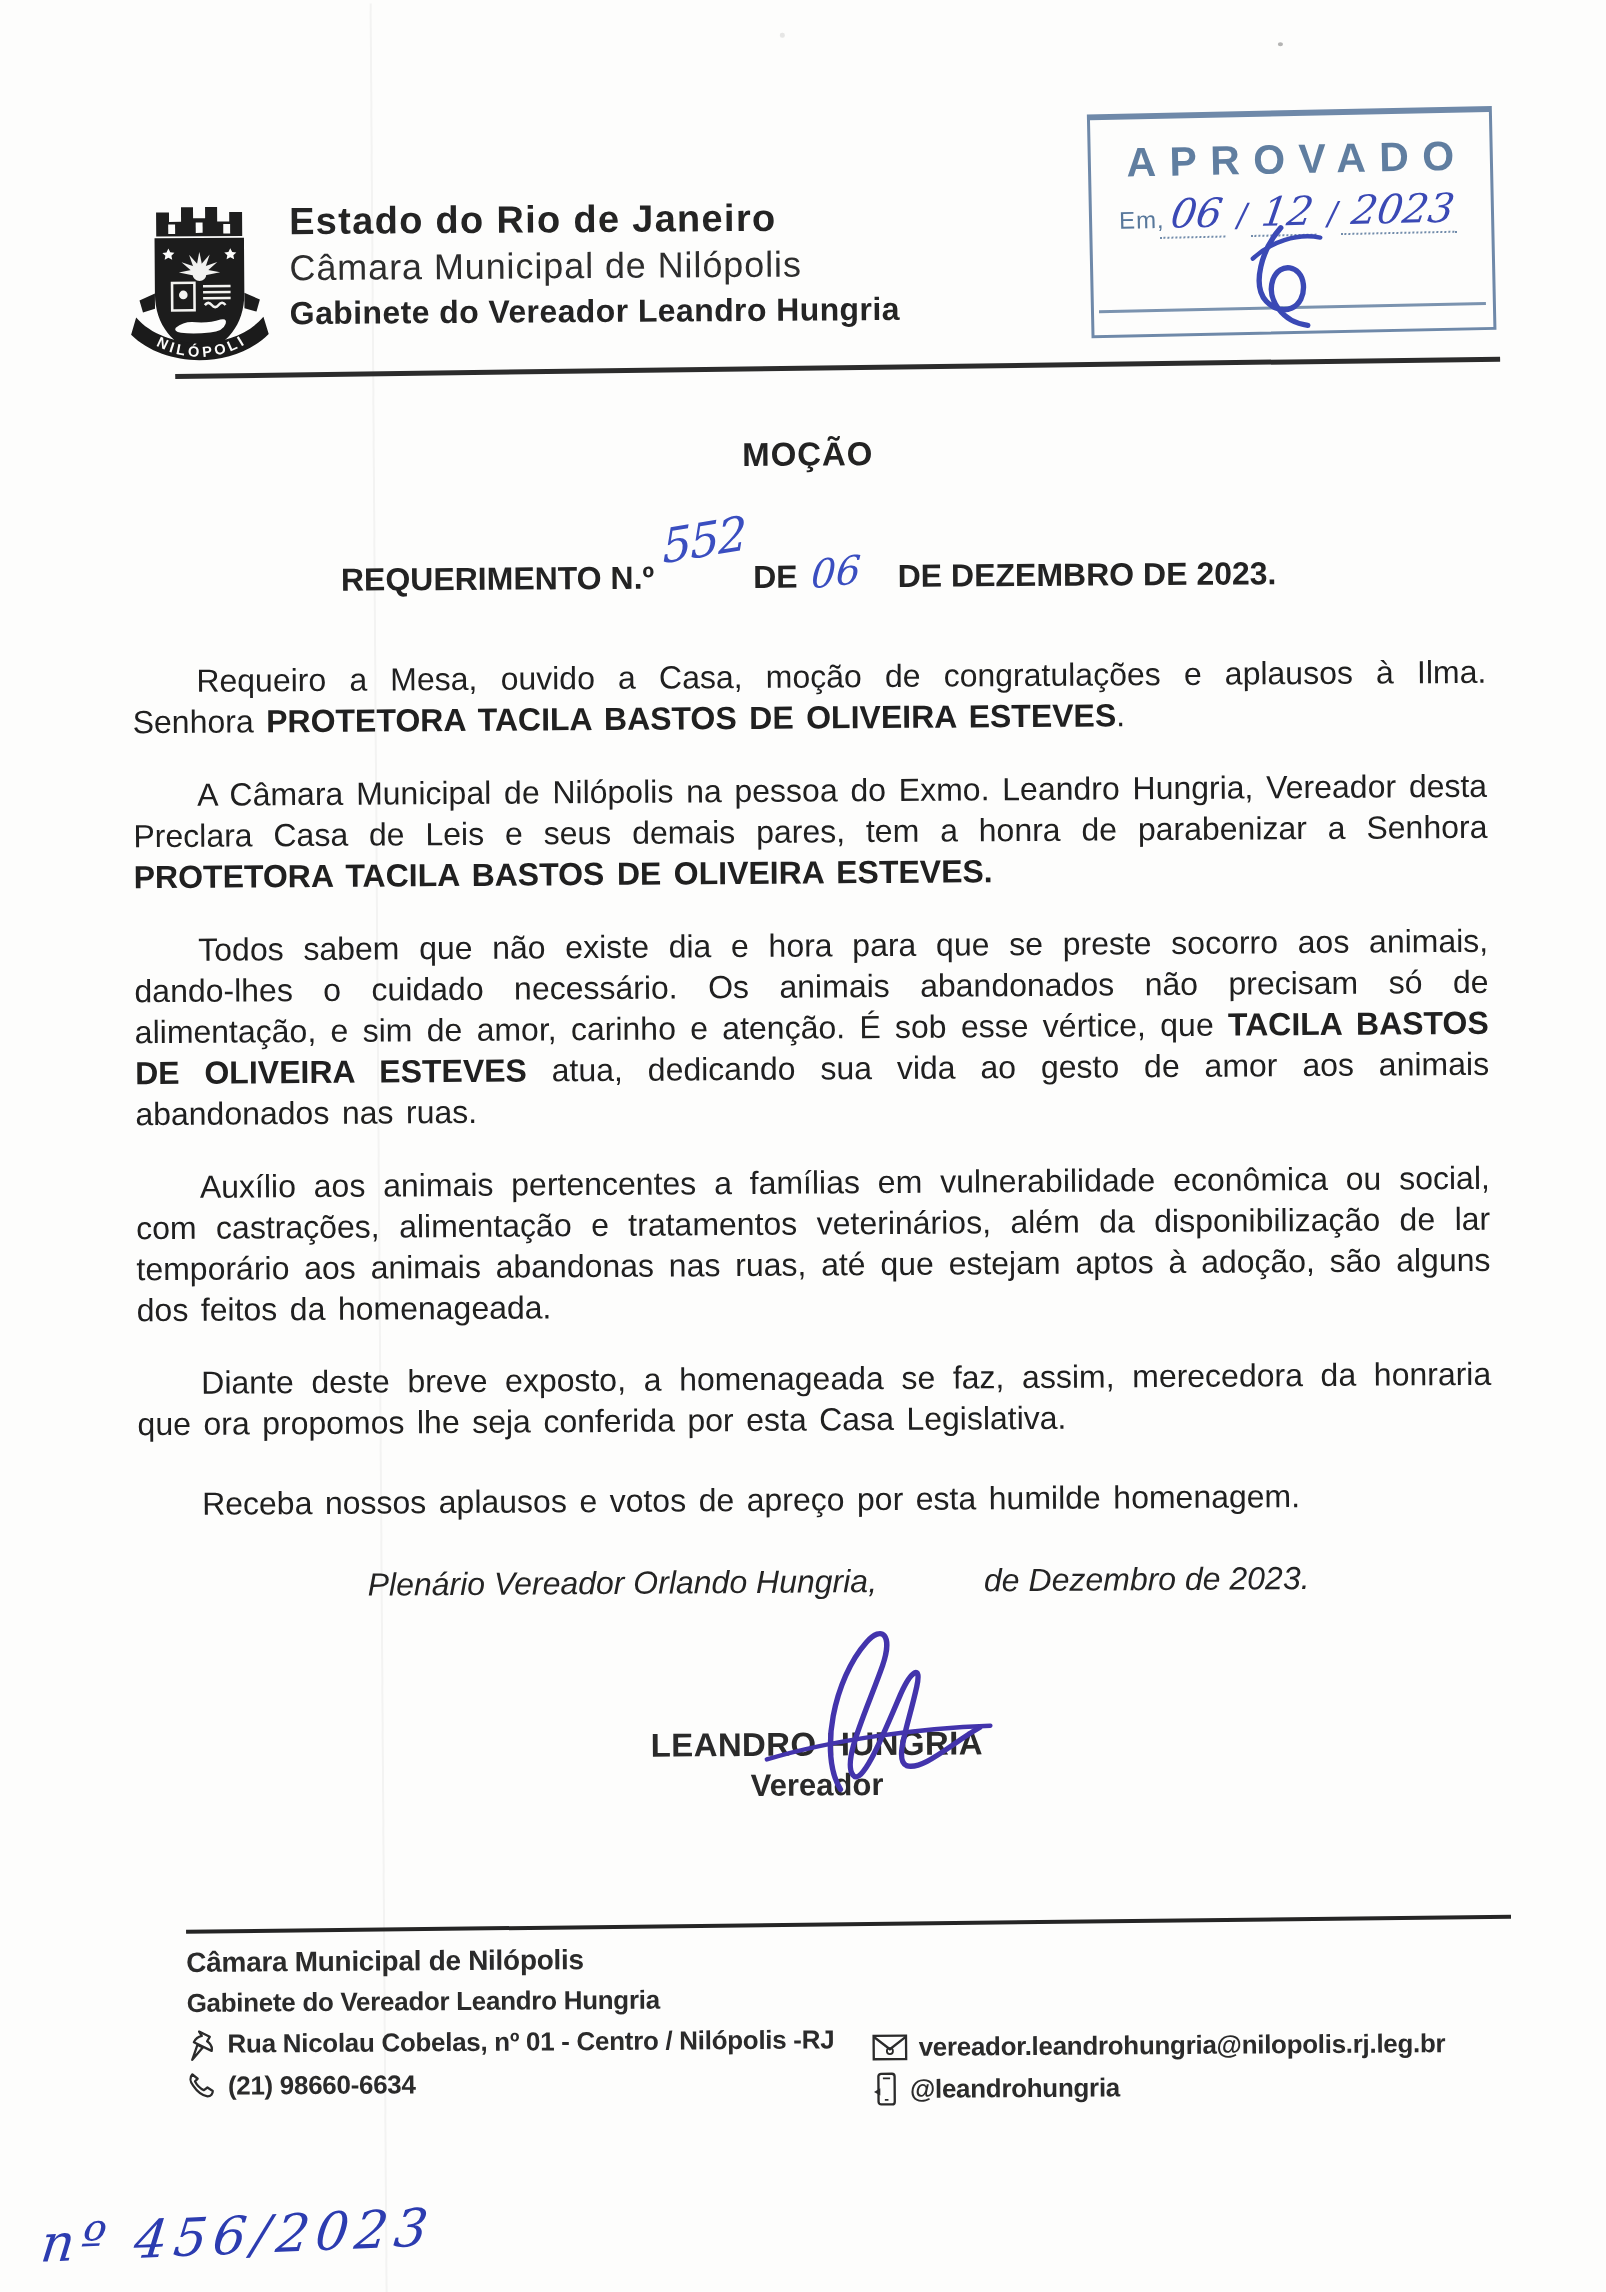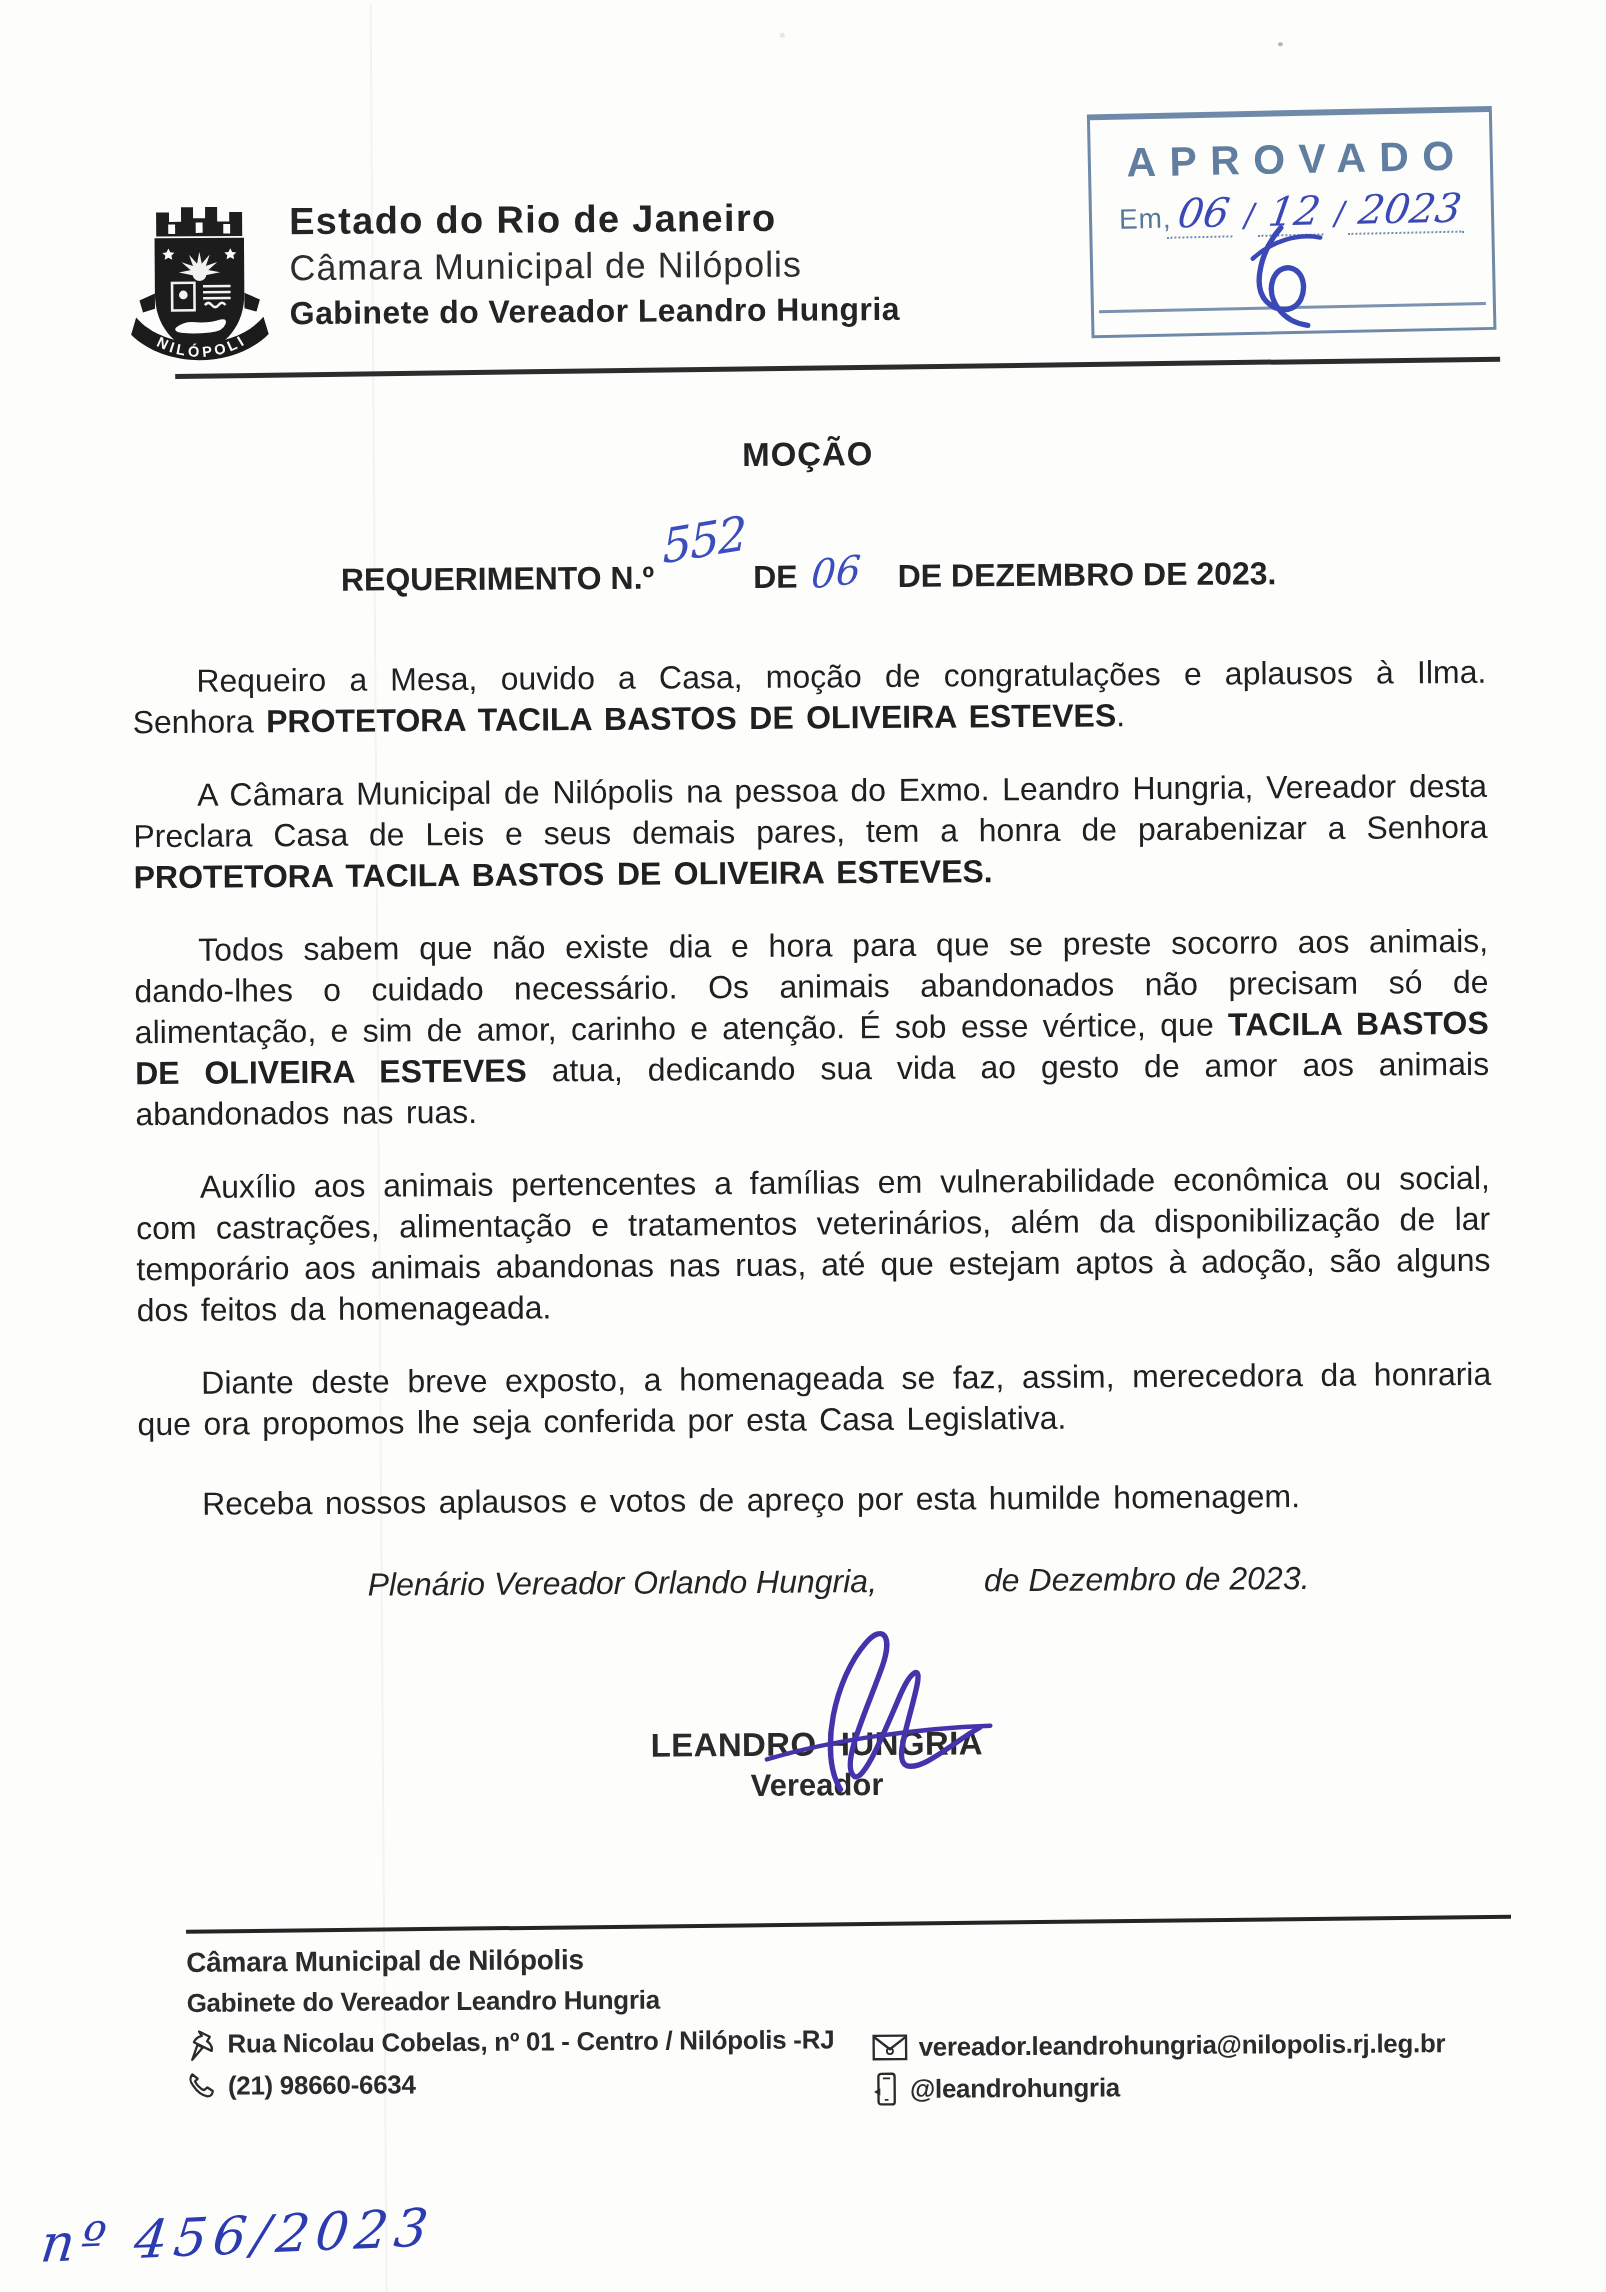--- a/index.html
+++ b/index.html
@@ -28,21 +28,21 @@
     border:3.6px solid rgba(79,111,150,.82);border-top-width:6.3px;
     transform:rotate(-0.8deg);box-sizing:border-box;
   }
   .stamp-inner-rule{position:absolute;left:5.4px;right:7.2px;top:190px;height:2.7px;background:rgba(79,111,150,.75);}
   .stamp-title{
     margin-top:19.7px;text-align:center;font-size:41px;font-weight:bold;
     letter-spacing:13.4px;color:rgba(74,108,147,.88);text-indent:13.4px;
     font-family:"Liberation Sans", sans-serif;
   }
   .stamp-em{margin-top:5.4px;padding-left:27px;display:flex;align-items:baseline;white-space:nowrap;}
-  .stamp-em-label{font-size:28px;color:rgba(74,108,147,.92);letter-spacing:0.9px;}
+  .stamp-em-label{font-size:24px;color:rgba(74,108,147,.92);letter-spacing:0.9px;}
   .hw{font-family:"DejaVu Serif", serif;font-style:italic;}
   .stamp-date{font-size:40px;color:#3a49b5;transform:skewX(-10deg);padding:0 7.2px;border-bottom:2.7px dotted rgba(79,111,150,.8);}
   .stamp-slash{font-size:32px;color:#3a49b5;padding:0 7.2px;}
   .stamp-sig{position:absolute;left:142px;top:106px;}
 
   
   .doc-title{position:absolute;left:134px;top:435px;width:1354px;text-align:center;
     font-size:33px;font-weight:bold;letter-spacing:0.9px;color:#232323;}
   .req-line{position:absolute;left:134px;top:543px;width:1354px;display:flex;justify-content:center;
     align-items:baseline;font-size:32px;font-weight:bold;color:#232323;white-space:nowrap;}

